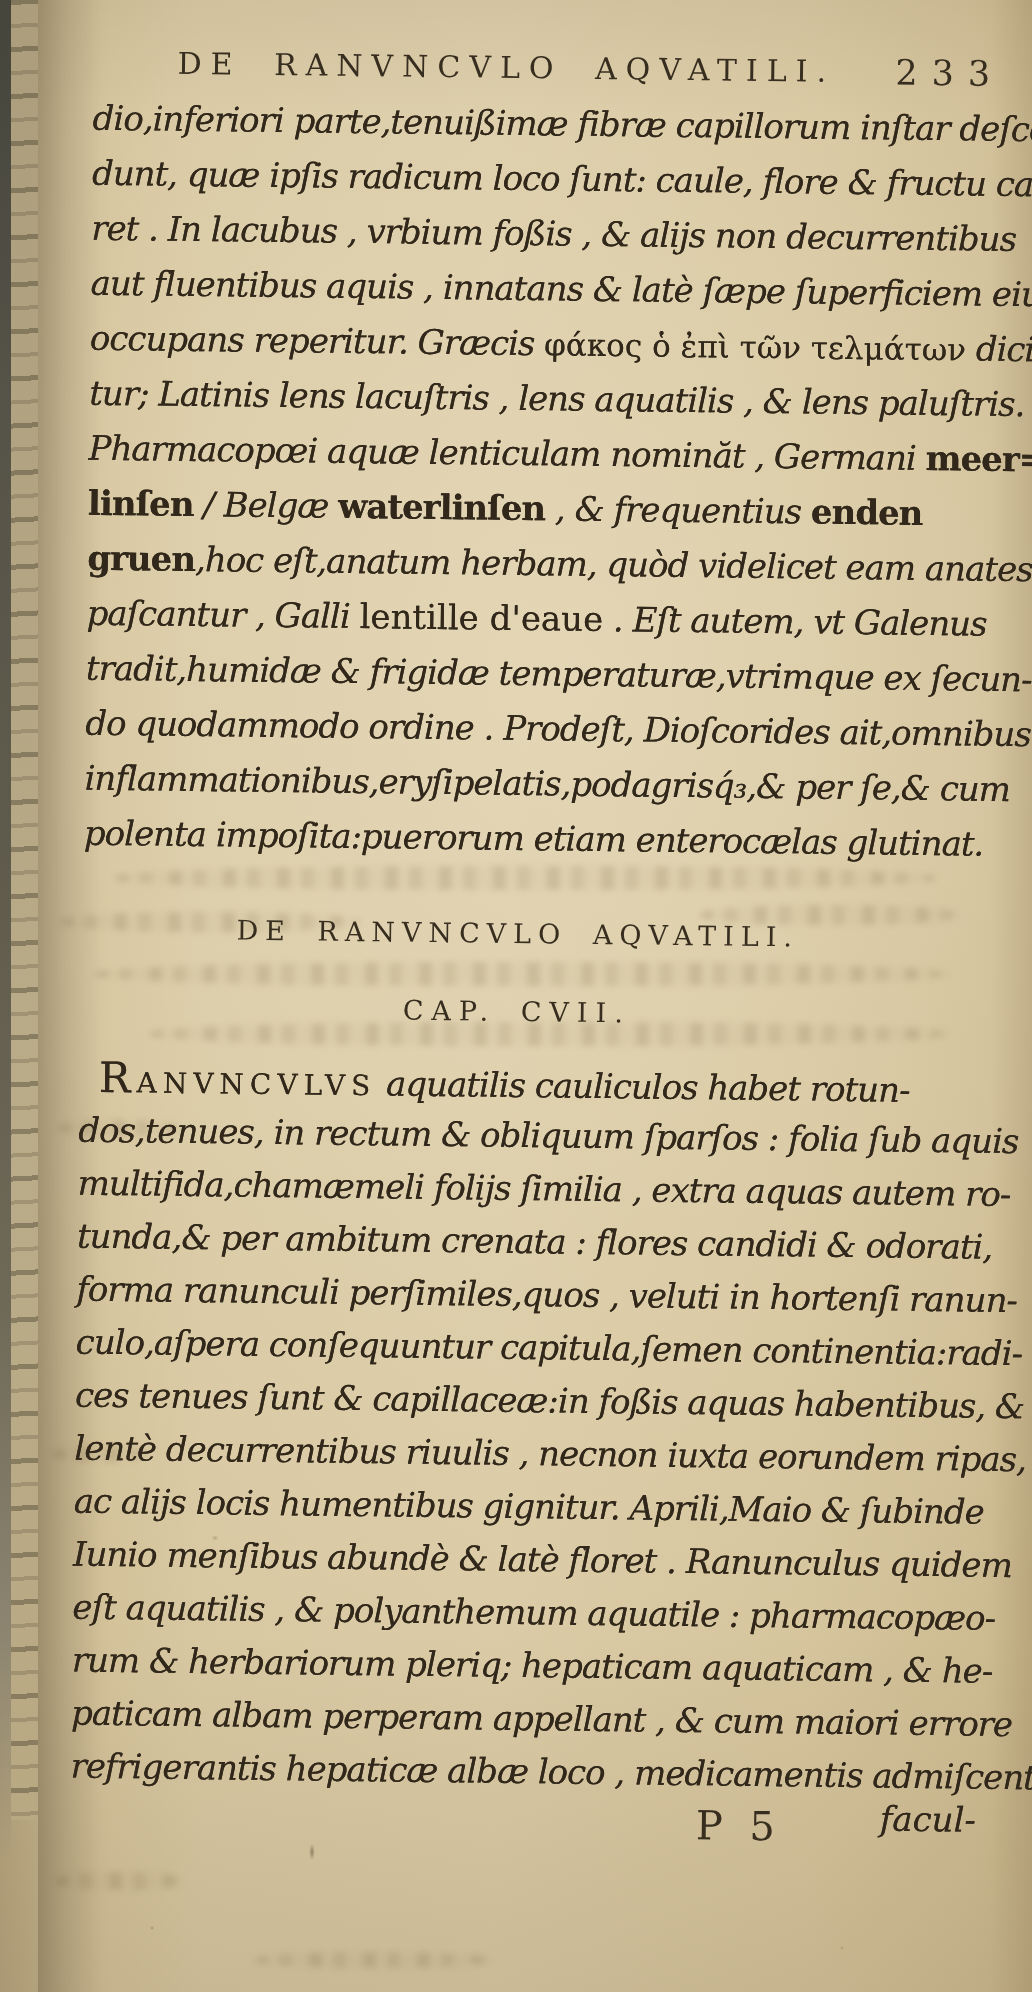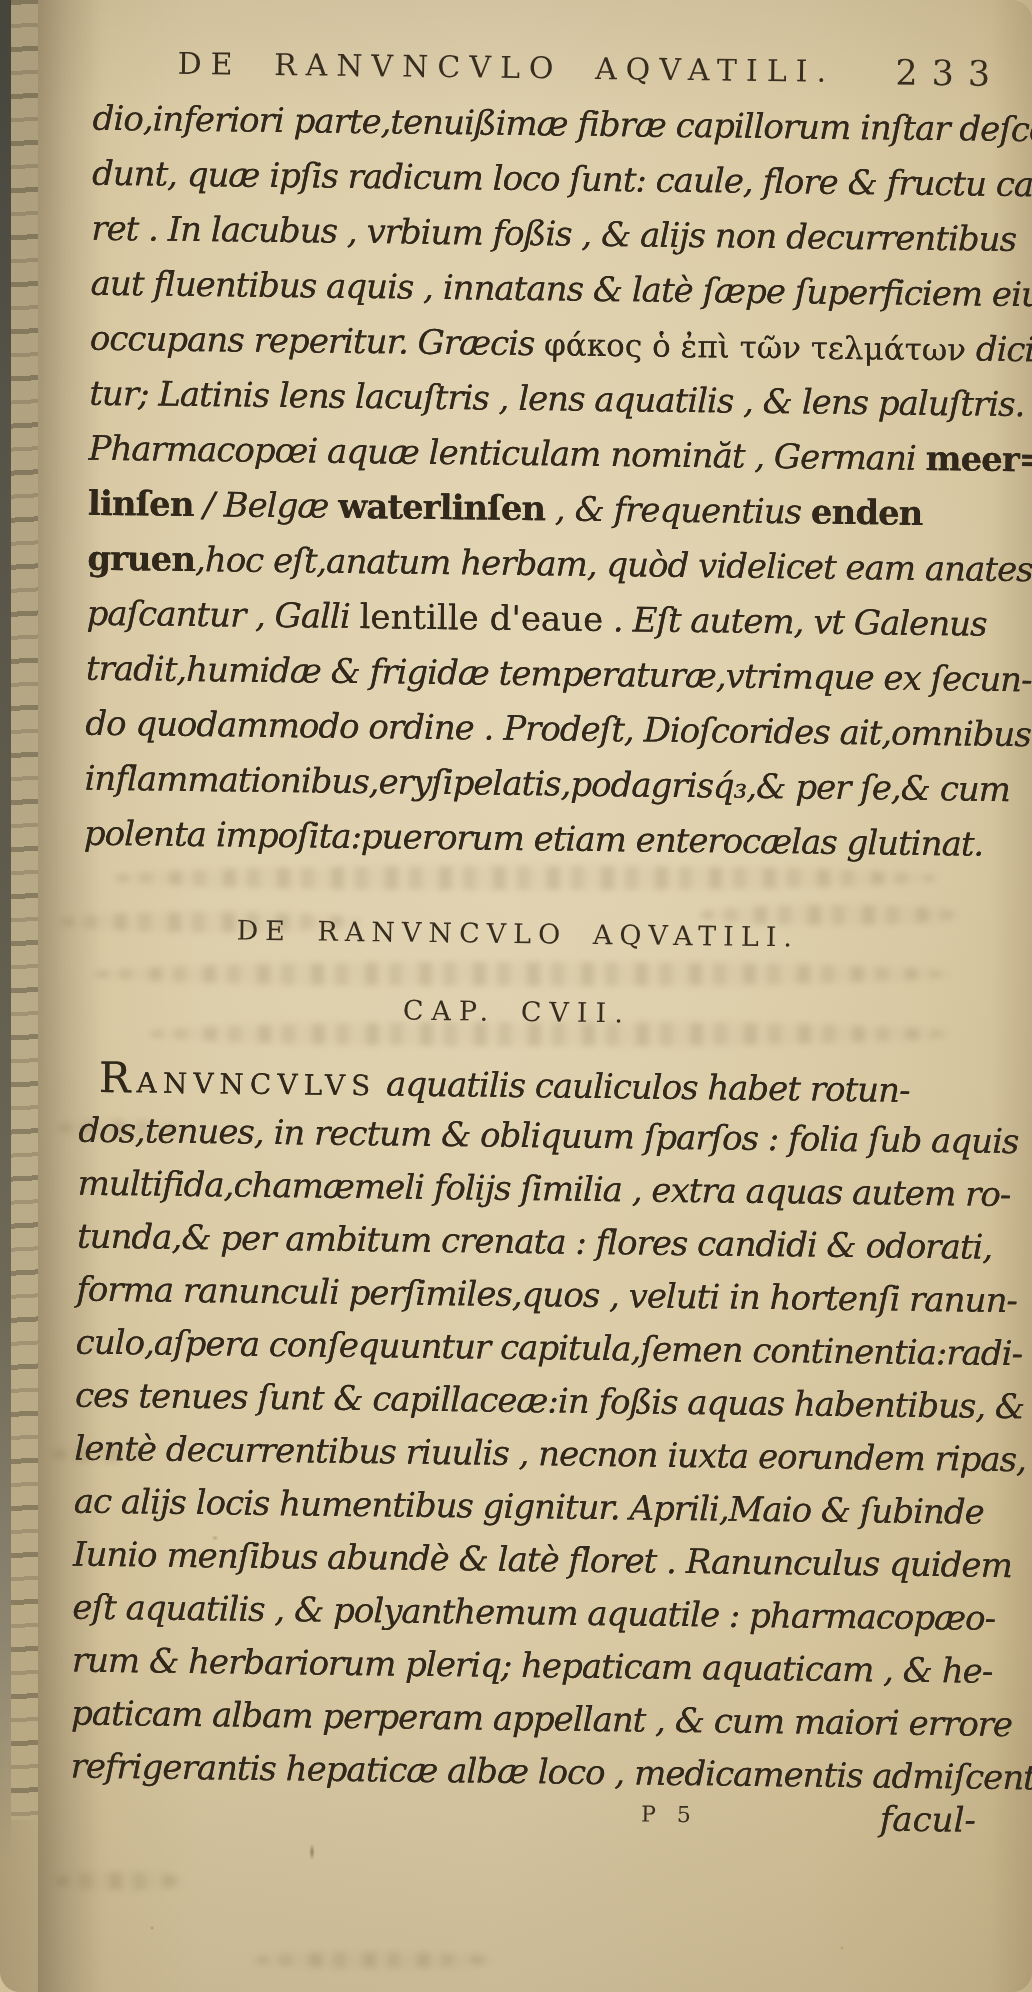--- a/index.html
+++ b/index.html
@@ -12,21 +12,20 @@
   .scan{
     position:absolute;inset:0;
     background-image:
       radial-gradient(4px 12px at 312px 1852px, rgba(90,75,50,.55), rgba(90,75,50,0) 70%),
       radial-gradient(3px 3px at 152px 1928px, rgba(130,95,60,.45), rgba(130,95,60,0) 70%),
       radial-gradient(3px 3px at 842px 1948px, rgba(150,110,60,.4), rgba(150,110,60,0) 70%),
       radial-gradient(5px 4px at 215px 1538px, rgba(120,95,55,.35), rgba(120,95,55,0) 70%),
       linear-gradient(180deg, rgba(120,100,70,.10) 0%, rgba(120,100,70,0) 6%, rgba(120,100,70,0) 82%, rgba(120,100,70,.16) 100%),
       radial-gradient(140% 85% at 56% 34%, rgba(236,225,196,.55) 0%, rgba(236,225,196,0) 62%),
       linear-gradient(90deg, #b3a27c 0px, #c3b28b 55px, #d3c29a 110px, #d8c8a2 200px, #dacaa5 48%, #d5c49c 78%, #cebc93 94%, #c8b58b 100%);
-    border-radius: 20px;
   }
   
   .edge-dark{position:absolute;left:0;top:0;width:11px;height:1860px;
     background:linear-gradient(180deg,#45453c 0%,#565348 22%,#5f5b4c 45%,#6e6957 70%,#8d8570 88%,rgba(179,166,135,0) 100%);}
   .edge-mid{position:absolute;left:11px;top:0;width:27px;height:1820px;
     background:
       repeating-linear-gradient(177deg, rgba(60,52,36,.38) 0 5px, rgba(60,52,36,0) 5px 24px, rgba(60,52,36,.20) 24px 28px, rgba(60,52,36,0) 28px 47px),
       linear-gradient(180deg, rgba(172,158,124,1) 0%, rgba(186,172,137,1) 60%, rgba(196,182,146,0) 100%),
       #b9a983;}
   .gutter-shadow{position:absolute;left:38px;top:0;width:62px;height:1992px;
@@ -52,21 +51,21 @@
   .seg.ro{font-style:normal;letter-spacing:0;}
   .seg.gr{font-style:normal;font-size:31px;letter-spacing:0;}
   .seg.bl{font-style:normal;font-weight:bold;letter-spacing:-1px;}
   .seg.cap1{font-style:normal;font-size:42px;letter-spacing:6px;}
   .seg.caps{font-style:normal;font-size:28px;letter-spacing:6px;}
   .section-heading{position:absolute;top:918px;left:82px;width:870px;text-align:center;
     font-size:27px;letter-spacing:7px;word-spacing:10px;color:#372e20;white-space:nowrap;}
   .chapter-heading{position:absolute;top:996px;left:82px;width:870px;text-align:center;
     font-size:27px;letter-spacing:8px;word-spacing:8px;color:#372e20;white-space:nowrap;}
   .footer-row{position:absolute;top:1794px;left:82px;width:906px;height:56px;}
-  .signature{position:absolute;left:569px;top:6px;font-size:22px;word-spacing:14px;color:#372e20;}
+  .signature{position:absolute;left:624px;top:6px;font-size:40px;word-spacing:14px;color:#372e20;}
   .catchword{position:absolute;right:2px;top:0;font-size:34px;font-style:italic;
     text-shadow:0 0 0.6px rgba(40,30,15,.85);}
 </style>
 </head>
 <body>
 
 <div class="scan">
 
   <div class="edge-dark"></div>
   <div class="edge-mid"></div>

